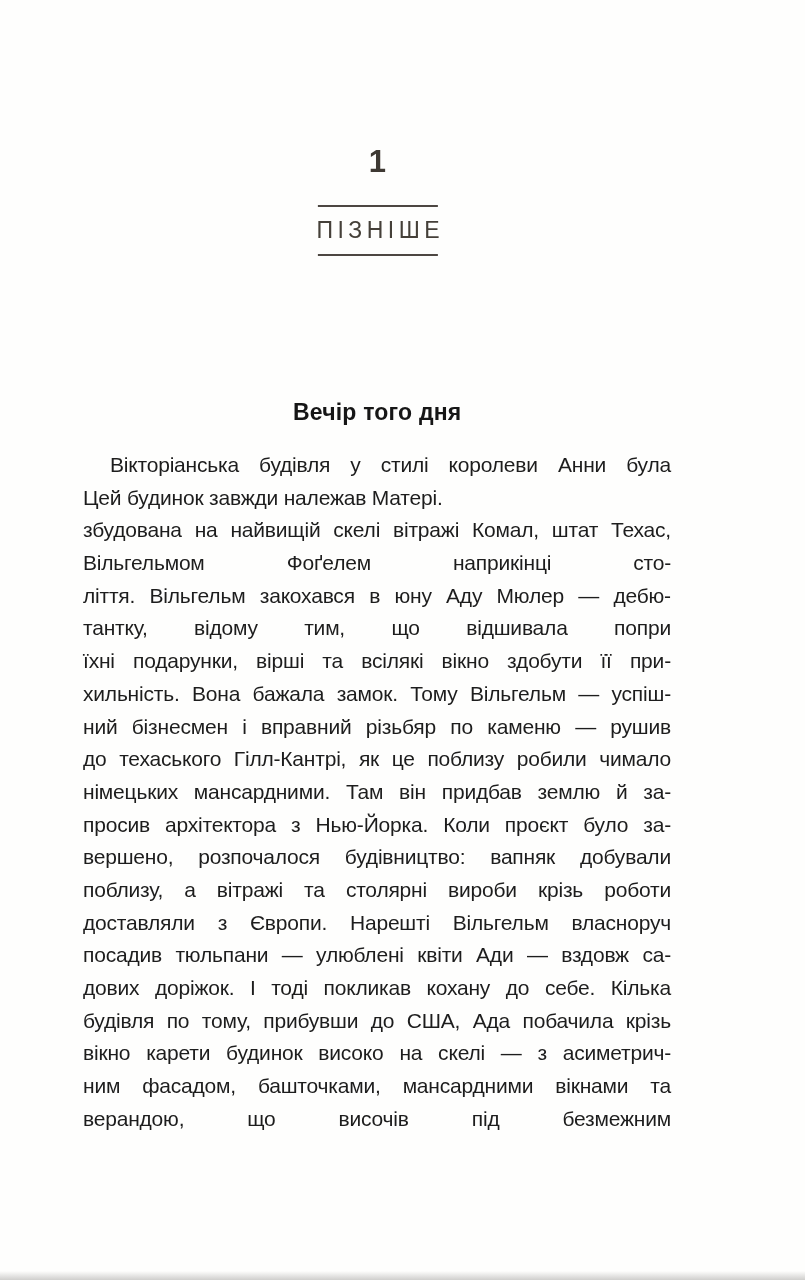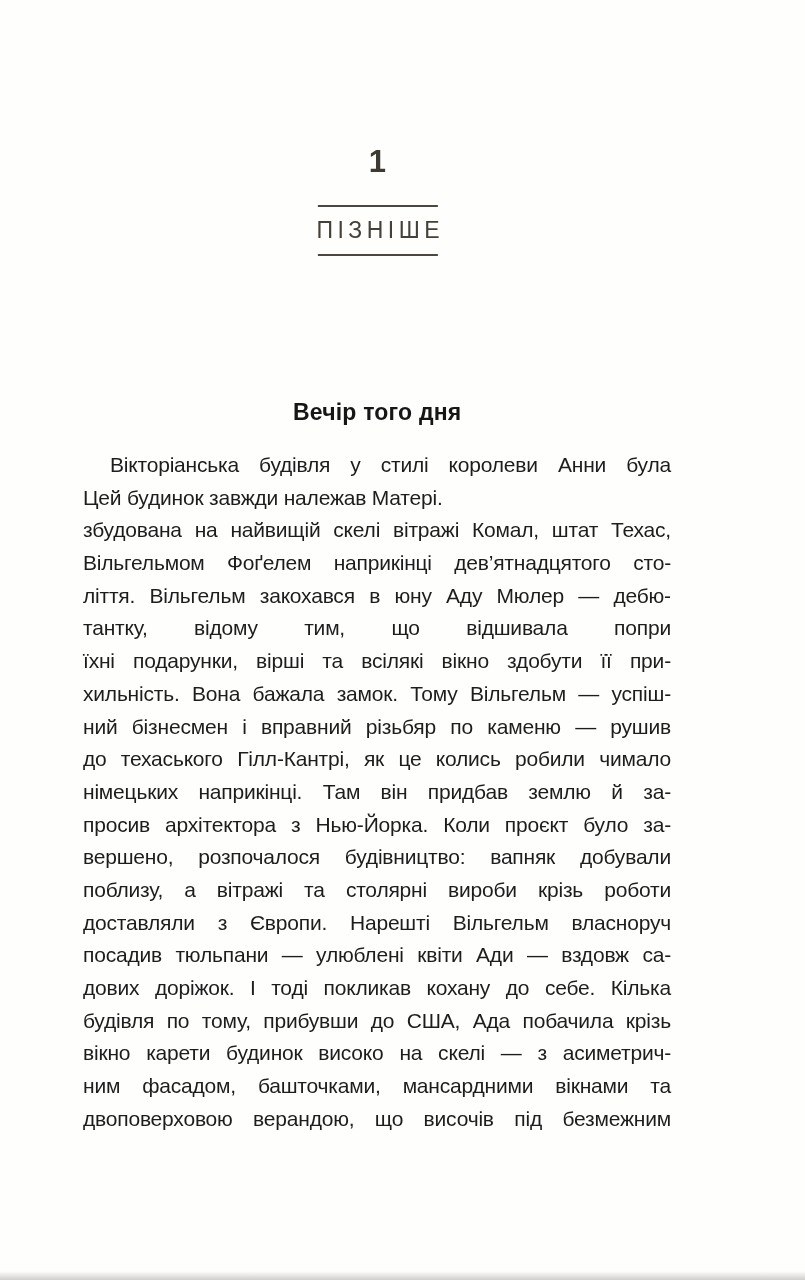--- a/index.html
+++ b/index.html
@@ -129,21 +129,20 @@
         <span>скелі</span>
         <span>вітражі</span>
         <span>Комал,</span>
         <span>штат</span>
         <span>Техас,</span>
       </div>
       <div class="line justify">
         <span>Вільгельмом</span>
         <span>Фоґелем</span>
         <span>наприкінці</span>
-        <span>дев’ятнадцятого</span>
         <span>сто-</span>
       </div>
       <div class="line justify">
         <span>ліття.</span>
         <span>Вільгельм</span>
         <span>закохався</span>
         <span>в</span>
         <span>юну</span>
         <span>Аду</span>
         <span>Мюлер</span>
@@ -189,27 +188,27 @@
         <span>каменю</span>
         <span>—</span>
         <span>рушив</span>
       </div>
       <div class="line justify">
         <span>до</span>
         <span>техаського</span>
         <span>Гілл-Кантрі,</span>
         <span>як</span>
         <span>це</span>
-        <span>колись</span>
+        <span>поблизу</span>
         <span>робили</span>
         <span>чимало</span>
       </div>
       <div class="line justify">
         <span>німецьких</span>
-        <span>наприкінці.</span>
+        <span>мансардними.</span>
         <span>Там</span>
         <span>він</span>
         <span>придбав</span>
         <span>землю</span>
         <span>й</span>
         <span>за-</span>
       </div>
       <div class="line justify">
         <span>просив</span>
         <span>архітектора</span>
@@ -291,21 +290,20 @@
       </div>
       <div class="line justify">
         <span>ним</span>
         <span>фасадом,</span>
         <span>башточками,</span>
         <span>мансардними</span>
         <span>вікнами</span>
         <span>та</span>
       </div>
       <div class="line justify">
-        <span>двоповерховою</span>
         <span>верандою,</span>
         <span>що</span>
         <span>височів</span>
         <span>під</span>
         <span>безмежним</span>
       </div>
     </div>
 
   <div class="page-bottom-shadow"></div>
 

